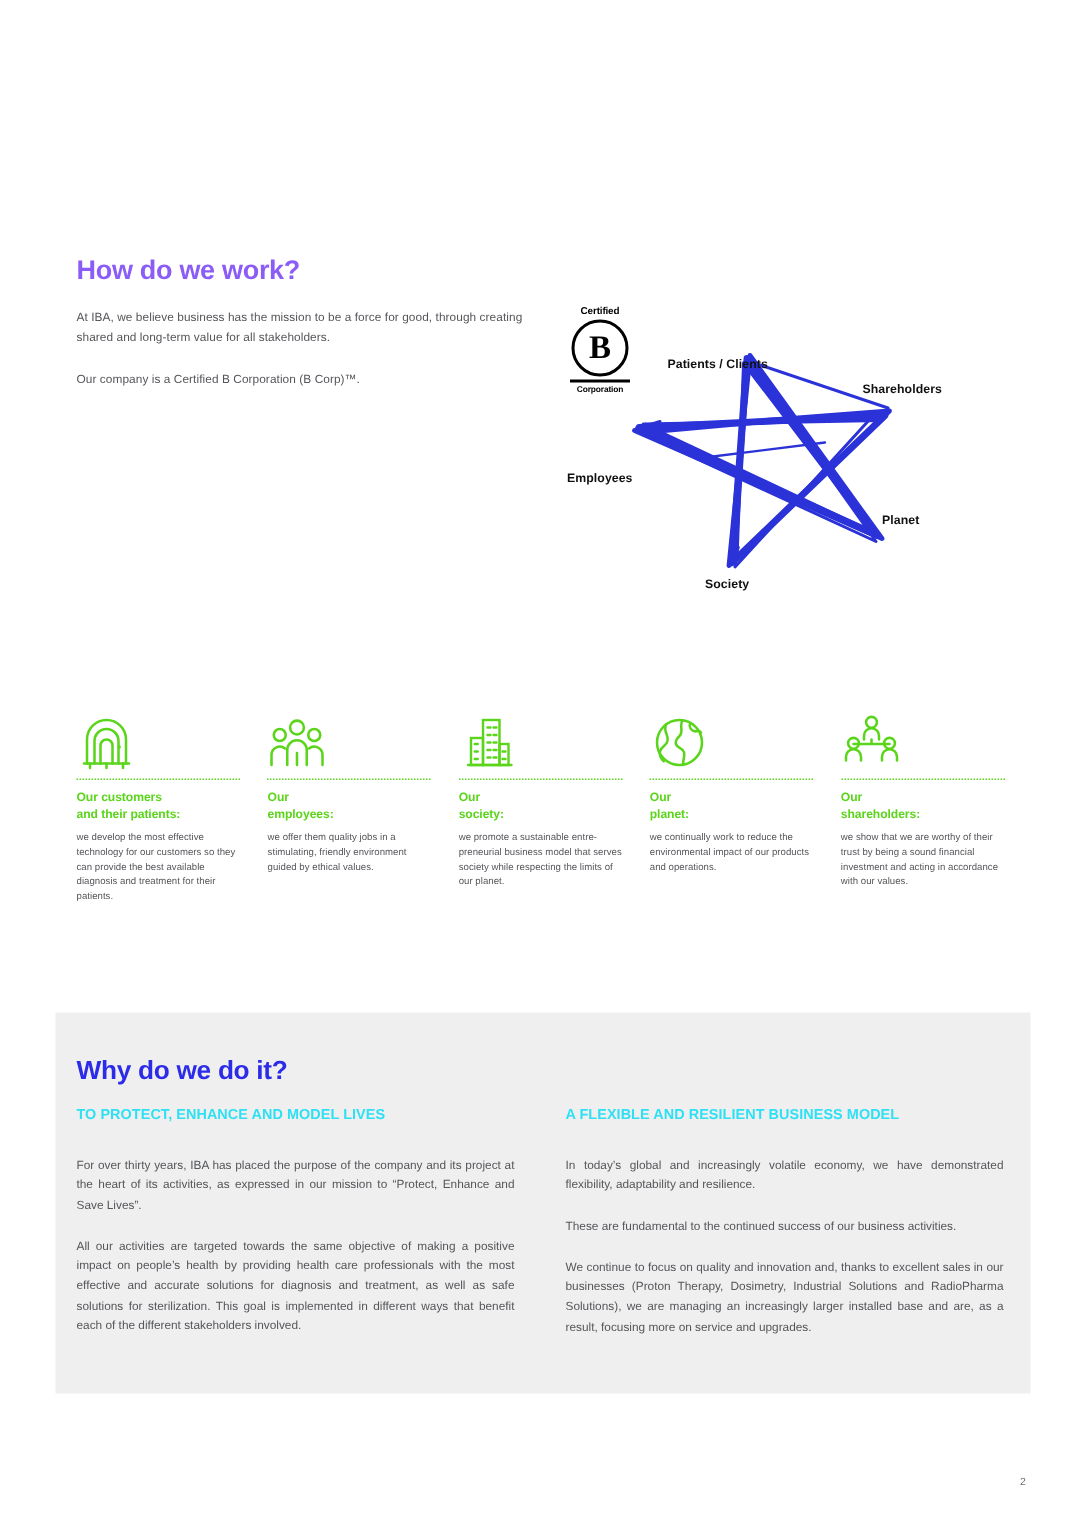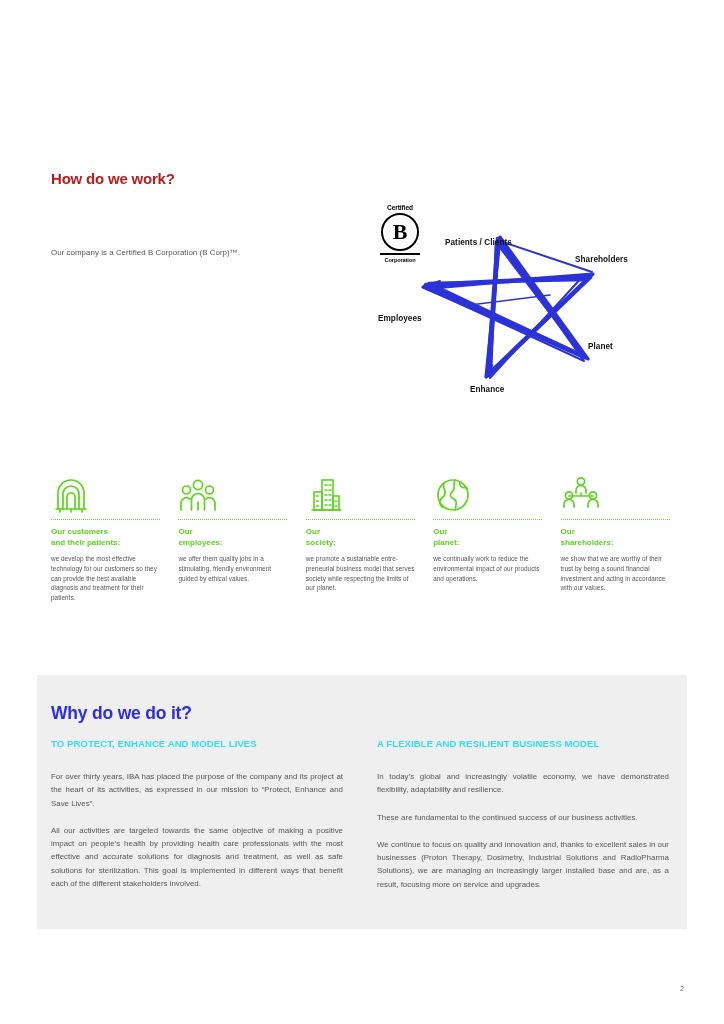--- a/index.html
+++ b/index.html
@@ -21,23 +21,23 @@
   #section-how {
     position: absolute;
     left: 0; top: 0;
     width: 724px;
     height: 660px;
   }
   .h1-title {
     position: absolute;
     left: 51px;
     top: 170px;
-    font-size: 15px;
-    font-weight: bold;
-    color: #b91c1c;
+    font-size: 18px;
+    font-weight: bold;
+    color: #8b5cf6;
     letter-spacing: -0.2px;
   }
   .intro-p {
     position: absolute;
     left: 51px;
     width: 300px;
     font-size: 7.9px;
     line-height: 13.2px;
     color: #55565a;
     letter-spacing: 0.05px;
@@ -208,20 +208,21 @@
     color: #6e6e6e;
   }
 </style>
 </head>
 <body>
 
 <div id="section-how">
 
   <div class="h1-title">How do we work?</div>
 
+  <div class="intro-p" id="intro-p1">At IBA, we believe business has the mission to be a force for good, through creating shared and long-term value for all stakeholders.</div>
 
   <div class="intro-p" id="intro-p2">Our company is a Certified B Corporation (B Corp)™.</div>
 
   <div id="bcorp-logo">
     <div class="bc-top">Certified</div>
     <div class="bc-circle">
       <div class="bc-b">B</div>
     </div>
     <div class="bc-rule"></div>
     <div class="bc-bottom">Corporation</div>
@@ -241,21 +242,21 @@
         <path d="M54 71 L70 66" stroke-width="2.0"></path>
         <path d="M216 143 L205 133" stroke-width="2.0"></path>
         <path d="M100 90 L180 80" stroke-width="1.6"></path>
       </g>
     </svg>
 
     <div class="star-label" id="star-label-0">Patients / Clients</div>
     <div class="star-label" id="star-label-1">Shareholders</div>
     <div class="star-label" id="star-label-2">Employees</div>
     <div class="star-label" id="star-label-3">Planet</div>
-    <div class="star-label" id="star-label-4">Enhance</div>
+    <div class="star-label" id="star-label-4">Society</div>
   </div>
 
   <div id="pillars">
 
     <div class="pillar">
       <div class="pillar-icon">
         <svg width="40" height="38" viewBox="0 0 40 38" fill="none" stroke="#5bd51b" stroke-width="1.7" stroke-linecap="round">
           <path d="M7 33 V17 A13 13 0 0 1 33 17 V33"></path>
           <path d="M12 33 V18 A8 8 0 0 1 28 18 V33"></path>
           <path d="M16 33 V21 A4 4 0 0 1 24 21 V33"></path>

